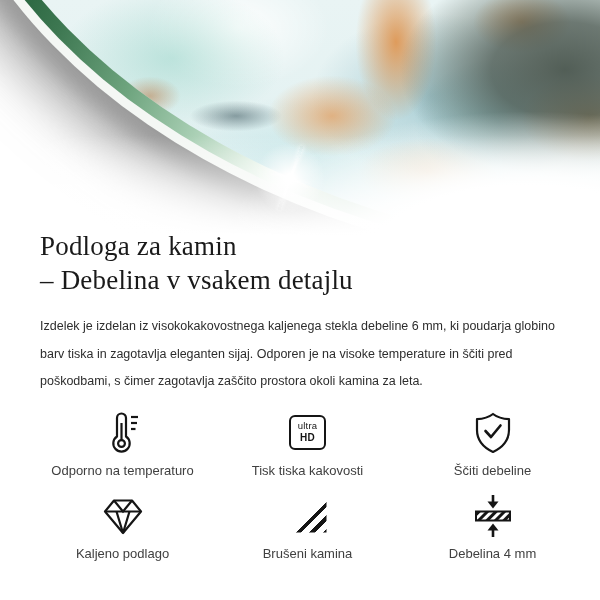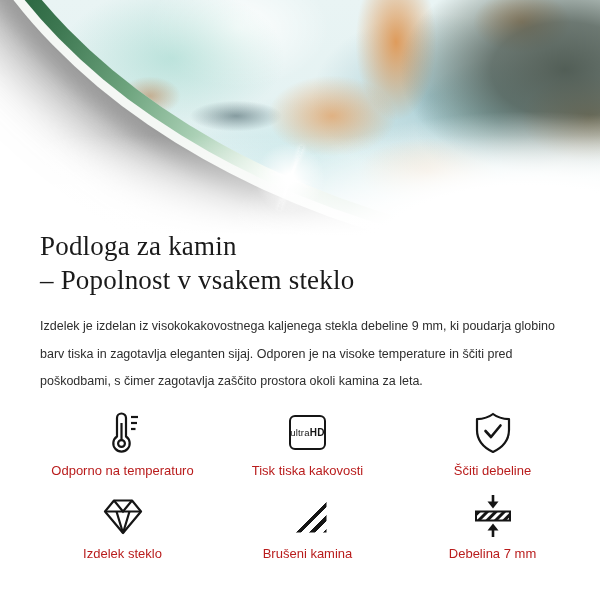--- a/index.html
+++ b/index.html
@@ -54,24 +54,24 @@
   .content{position:relative;z-index:2;padding:0 40px;}
   h1{margin:-12px 0 16px 0;font-family:"Liberation Serif","DejaVu Serif",serif;font-weight:400;
      font-size:27px;line-height:33.5px;color:#1a1a1a;letter-spacing:.2px;}
   h1 span{display:block;}
   .desc{margin:11px 0 0 0;width:524px;font-size:12.5px;line-height:27.5px;color:#2d2d2d;}
   
   .features{display:grid;grid-template-columns:repeat(3,185px);row-gap:13px;
     margin:12px 0 0 -10px;}
   .feature{display:flex;flex-direction:column;align-items:center;}
   .icon-box{height:50px;display:flex;align-items:center;justify-content:center;}
-  .f-label{margin-top:5px;font-size:13px;color:#b91c1c;white-space:nowrap;}
+  .f-label{margin-top:5px;font-size:13px;color:#404040;white-space:nowrap;}
   svg.ic{stroke:#151515;fill:none;stroke-width:2.2;}
   .uhd-box{width:33px;height:31px;border:2.5px solid #151515;border-radius:6px;
-    display:flex;flex-direction:row;align-items:center;justify-content:center;color:#151515;}
+    display:flex;flex-direction:column;align-items:center;justify-content:center;color:#151515;}
   .uhd-top{font-size:9.5px;line-height:10px;letter-spacing:.2px;}
   .uhd-bottom{font-size:10px;line-height:14px;font-weight:700;letter-spacing:.3px;}
   .stripes{width:38px;height:34px;
     background:repeating-linear-gradient(135deg,#151515 0 4px,rgba(0,0,0,0) 4px 9.5px);
     clip-path:polygon(0% 100%,100% 0%,100% 100%);}
 </style>
 </head>
 <body>
 
 <div class="hero">
@@ -81,24 +81,24 @@
   <div class="white-fade"></div>
   <div class="sparkle">
     <span class="ray ray-v"></span>
     <span class="ray ray-h"></span>
   </div>
 </div>
 
 <div class="content">
   <h1>
     <span>Podloga za kamin</span>
-    <span>– Popolnost v vsakem steklo</span>
+    <span>– Debelina v vsakem detajlu</span>
   </h1>
 
-  <p class="desc">Izdelek je izdelan iz visokokakovostnega kaljenega stekla debeline 9 mm, ki poudarja globino barv tiska in zagotavlja eleganten sijaj. Odporen je na visoke temperature in ščiti pred poškodbami, s čimer zagotavlja zaščito prostora okoli kamina za leta.</p>
+  <p class="desc">Izdelek je izdelan iz visokokakovostnega kaljenega stekla debeline 6 mm, ki poudarja globino barv tiska in zagotavlja eleganten sijaj. Odporen je na visoke temperature in ščiti pred poškodbami, s čimer zagotavlja zaščito prostora okoli kamina za leta.</p>
 
   <div class="features">
 
     <div class="feature">
       <div class="icon-box">
         <svg class="ic" width="44" height="48" viewBox="0 0 44 48">
           <path d="M16,27.5 V9 a4.5,4.5 0 0 1 9,0 V27.5 a8.2,8.2 0 1 1 -9,0 Z" stroke-linejoin="round"></path>
           <circle cx="20.5" cy="34.5" r="3.4"></circle>
           <line x1="20.5" y1="31" x2="20.5" y2="14"></line>
           <line x1="30" y1="8" x2="37" y2="8"></line>
@@ -131,21 +131,21 @@
 
     <div class="feature">
       <div class="icon-box">
         <svg class="ic" width="46" height="40" viewBox="0 0 46 40">
           <path d="M5,15.5 L14,4.5 H32 L41,15.5 L23,37 Z" stroke-linejoin="round"></path>
           <path d="M5,15.5 H41"></path>
           <path d="M14,4.5 L23,15.5 L32,4.5"></path>
           <path d="M23,37 L16.5,15.5 M23,37 L29.5,15.5"></path>
         </svg>
       </div>
-      <div class="f-label">Izdelek steklo</div>
+      <div class="f-label">Kaljeno podlago</div>
     </div>
 
     <div class="feature">
       <div class="icon-box">
         <div class="stripes"></div>
       </div>
       <div class="f-label">Brušeni kamina</div>
     </div>
 
     <div class="feature">
@@ -156,17 +156,17 @@
               <rect x="0" y="0" width="3" height="6" fill="#151515"></rect>
             </pattern>
           </defs>
           <line x1="22" y1="3" x2="22" y2="10" stroke="#151515" stroke-width="2.6"></line>
           <polygon points="16.5,9.5 27.5,9.5 22,16.5" fill="#151515"></polygon>
           <rect x="5" y="19.5" width="34" height="9" fill="url(#hatch)" stroke="#151515" stroke-width="2"></rect>
           <polygon points="16.5,38.5 27.5,38.5 22,31.5" fill="#151515"></polygon>
           <line x1="22" y1="38" x2="22" y2="45" stroke="#151515" stroke-width="2.6"></line>
         </svg>
       </div>
-      <div class="f-label">Debelina 7 mm</div>
+      <div class="f-label">Debelina 4 mm</div>
     </div>
 
   </div>
 </div>
 
 </body></html>

